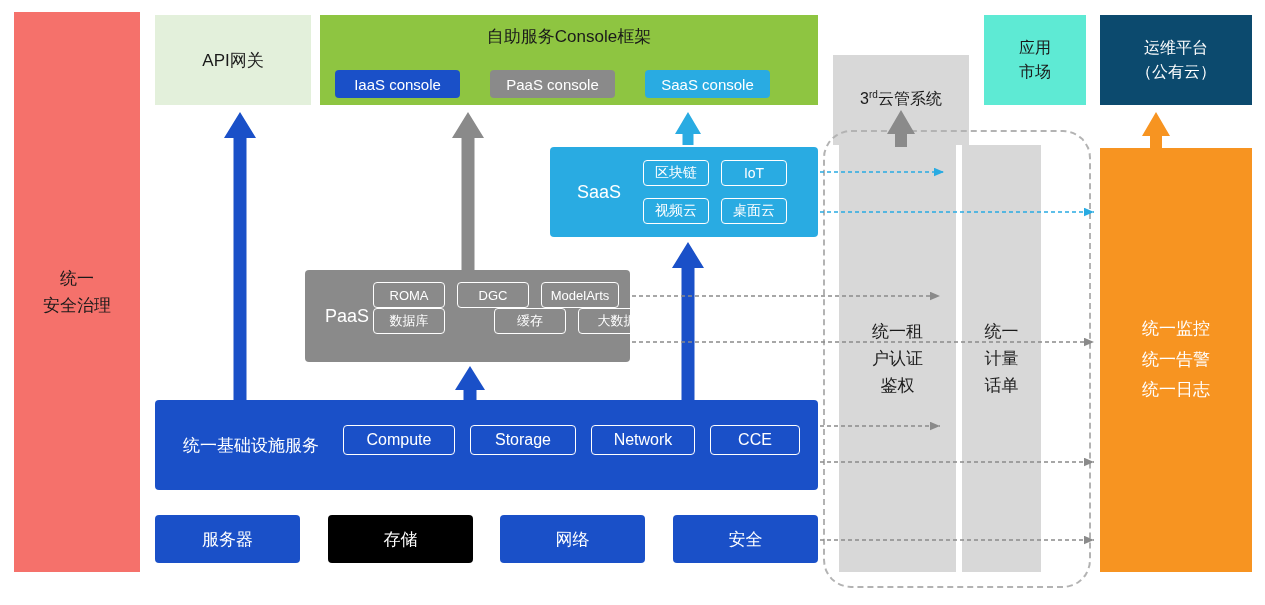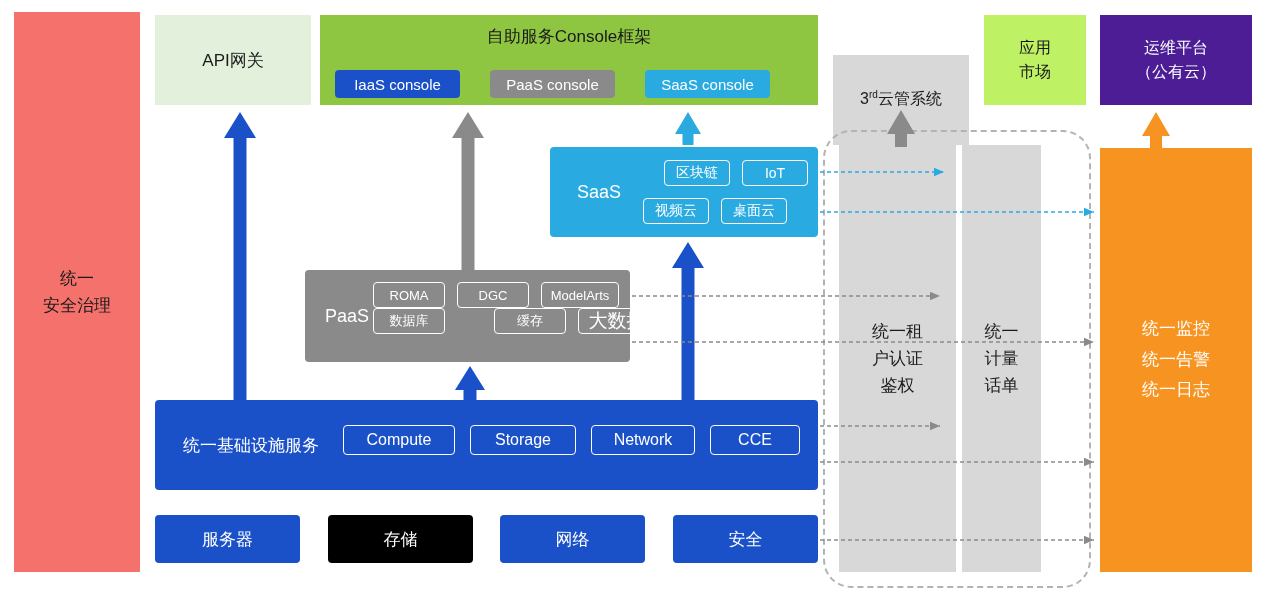--- a/index.html
+++ b/index.html
@@ -30,52 +30,52 @@
     <div class="box dark-text" style="left:0;top:8px;width:498px;height:26px;font-size:17px;">自助服务Console框架</div>
     <div class="box white-text rounded" style="left:15px;top:55px;width:125px;height:28px;background:#1A50C8;font-size:15px;">IaaS console</div>
     <div class="box white-text rounded" style="left:170px;top:55px;width:125px;height:28px;background:#8A8A8A;font-size:15px;">PaaS console</div>
     <div class="box white-text rounded" style="left:325px;top:55px;width:125px;height:28px;background:#29ABE2;font-size:15px;">SaaS console</div>
   </div>
 
   <div class="box dark-text" style="left:833px;top:15px;width:136px;height:90px;background:#D8D8D8;font-size:16px;margin-top:40px;">
     <span><span>3</span><sup>rd</sup><span>云管系统</span></span>
   </div>
 
-  <div class="box preline dark-text" style="left:984px;top:15px;width:102px;height:90px;background:#bef264;font-size:16px;line-height:1.5;">应用
+  <div class="box preline dark-text" style="left:984px;top:15px;width:102px;height:90px;background:#5eead4;font-size:16px;line-height:1.5;">应用
 市场</div>
 
-  <div class="box preline white-text" style="left:1100px;top:15px;width:152px;height:90px;background:#4c1d95;font-size:16px;line-height:1.5;">运维平台
+  <div class="box preline white-text" style="left:1100px;top:15px;width:152px;height:90px;background:#0c4a6e;font-size:16px;line-height:1.5;">运维平台
 （公有云）</div>
 
   <div class="box rounded" style="left:550px;top:147px;width:268px;height:90px;background:#29ABE2;">
     <div class="box white-text" style="left:18px;top:0;width:62px;height:90px;font-size:18px;">SaaS</div>
     <div style="position:absolute;left:93px;top:13px;">
       <div class="chiprow" style="gap:12px;margin-bottom:12px;">
-        <div class="chip" style="width:66px;height:26px;font-size:14px;margin-left:21px;">区块链</div>
+        <div class="chip" style="width:66px;height:26px;font-size:14px;">区块链</div>
         <div class="chip" style="width:66px;height:26px;font-size:14px;">IoT</div>
       </div>
       <div class="chiprow" style="gap:12px;">
         <div class="chip" style="width:66px;height:26px;font-size:14px;">视频云</div>
         <div class="chip" style="width:66px;height:26px;font-size:14px;">桌面云</div>
       </div>
     </div>
   </div>
 
   <div class="box rounded" style="left:305px;top:270px;width:325px;height:92px;background:#8A8A8A;">
     <div class="box white-text" style="left:14px;top:0;width:56px;height:92px;font-size:18px;">PaaS</div>
     <div style="position:absolute;left:68px;top:12px;">
       <div class="chiprow" style="gap:12px;">
         <div class="chip" style="width:72px;height:26px;font-size:13px;">ROMA</div>
         <div class="chip" style="width:72px;height:26px;font-size:13px;">DGC</div>
         <div class="chip" style="width:78px;height:26px;font-size:13px;">ModelArts</div>
       </div>
       <div class="chiprow" style="gap:12px;">
         <div class="chip" style="width:72px;height:26px;font-size:13px;">数据库</div>
         <div class="chip" style="width:72px;height:26px;font-size:13px;margin-left:37px;">缓存</div>
-        <div class="chip" style="width:78px;height:26px;font-size:19px;">大数据</div>
+        <div class="chip" style="width:78px;height:26px;font-size:13px;">大数据</div>
       </div>
     </div>
   </div>
 
   <div class="box rounded" style="left:155px;top:400px;width:663px;height:90px;background:#1A50C8;">
     <div class="box white-text" style="left:16px;top:0;width:160px;height:90px;font-size:17px;">统一基础设施服务</div>
     <div class="chiprow" style="position:absolute;left:188px;top:25px;gap:15px;">
       <div class="chip" style="width:112px;height:30px;font-size:16px;">Compute</div>
       <div class="chip" style="width:106px;height:30px;font-size:16px;">Storage</div>
       <div class="chip" style="width:104px;height:30px;font-size:16px;">Network</div>

